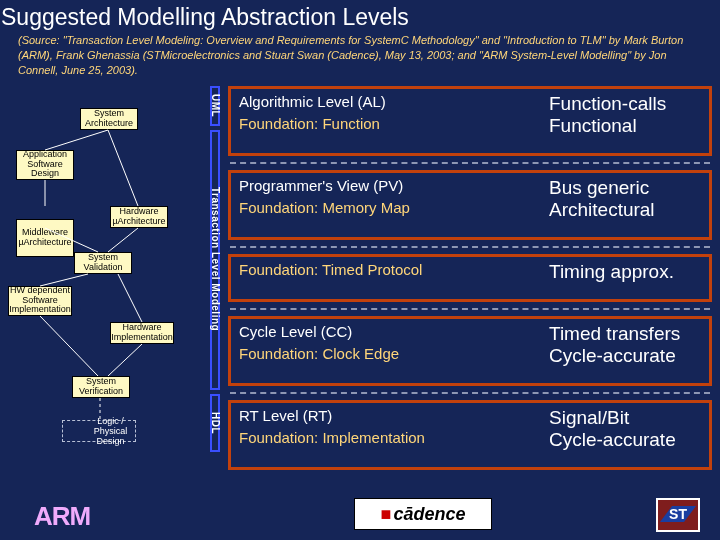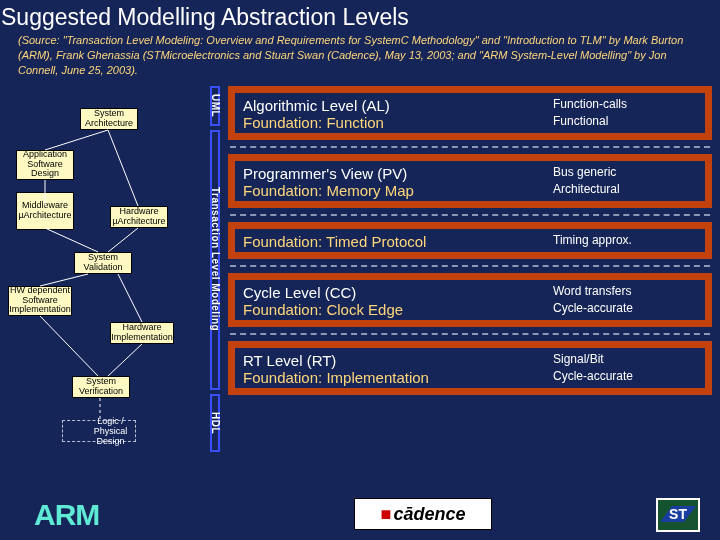--- a/index.html
+++ b/index.html
@@ -49,70 +49,70 @@
     display:flex; align-items:center; justify-content:center;
     letter-spacing:0.5px;
   }
   
   .levels {
     position:absolute; left:228px; top:0; width:484px; height:378px;
     display:flex; flex-direction:column; gap:6px;
     padding-top:2px;
   }
   .level {
-    border:7px solid #c2410c;
-    padding:4px 8px 2px 8px;
+    border:3px solid #c2410c;
+    padding:4px 8px 16px 8px;
     position:relative;
   }
   .level-row { display:flex; }
   .level-row .c1 { flex:0 0 310px; font-size:15px; }
-  .level-row .c2 { flex:1; font-size:12px; }
+  .level-row .c2 { flex:1; font-size:19px; }
   .level-row.head .c1, .level-row.head .c2 { font-weight:normal; }
   .level-row.foundation .c1 { color:#ffd67a; }
   .level-row.foundation .c2 { }
   .sep {
     border-top:2px dashed #8d97b4;
     margin:0 2px;
   }
   
   .logos {
     position:absolute; left:0; bottom:4px; width:720px; height:42px;
   }
   .arm {
     position:absolute; left:34px; bottom:4px;
-    font-size:30px; font-weight:900; color:#5eead4;
+    font-size:26px; font-weight:900; color:#f0abfc;
     letter-spacing:-1px;
   }
   .cadence {
     position:absolute; left:354px; bottom:6px;
     width:138px; height:32px; background:#fff; color:#000;
     display:flex; align-items:center; justify-content:center;
     font-size:18px; font-style:italic; font-weight:600;
     border:1px solid #000;
   }
   .cadence .dot { color:#c00; font-style:normal; margin-right:2px;}
   .st {
     position:absolute; right:20px; bottom:4px; width:44px; height:34px;
-    border:2px solid #fff; background:#14532d;
+    border:2px solid #fff; background:#7f1d1d;
     display:flex; align-items:center; justify-content:center;
   }
   .st svg { display:block; }
 </style>
 </head>
 <body>
 
 <div class="title">Suggested Modelling Abstraction Levels</div>
 <div class="source">(Source: "Transaction Level Modeling: Overview and Requirements for SystemC Methodology" and "Introduction to TLM" by Mark Burton (ARM), Frank Ghenassia (STMicroelectronics and Stuart Swan (Cadence), May 13, 2003; and "ARM System-Level Modelling" by Jon Connell, June 25, 2003).</div>
 
 <div class="main">
 
   <div class="flow">
     <div class="box" style="left:72px; top:24px; width:58px; height:22px">System<br>Architecture</div>
     <div class="box" style="left:8px; top:66px; width:58px; height:30px">Application<br>Software<br>Design</div>
-    <div class="box" style="left:8px; top:108px; width:58px; height:38px">Middleware<br>µArchitecture</div>
+    <div class="box" style="left:8px; top:135px; width:58px; height:38px">Middleware<br>µArchitecture</div>
     <div class="box" style="left:102px; top:122px; width:58px; height:22px">Hardware<br>µArchitecture</div>
     <div class="box" style="left:66px; top:168px; width:58px; height:22px">System<br>Validation</div>
     <div class="box" style="left:0px; top:202px; width:64px; height:30px">HW dependent<br>Software<br>Implementation</div>
     <div class="box" style="left:102px; top:238px; width:64px; height:22px">Hardware<br>Implementation</div>
     <div class="box" style="left:64px; top:292px; width:58px; height:22px">System<br>Verification</div>
     <div class="dashed" style="left:54px; top:336px; width:74px; height:22px; color:#fff; font-size:9px; text-align:center; display:flex;align-items:center;justify-content:center">Logic / Physical<br>Design</div>
 
     <svg style="position:absolute;left:0;top:0" width="200" height="378">
       <g stroke="#fff" stroke-width="1" fill="none">
         <line x1="100" y1="46" x2="37" y2="66"></line>
@@ -170,21 +170,21 @@
     <div class="level">
       <div class="level-row foundation">
           <div class="c1">Foundation: Timed Protocol</div>
           <div class="c2">Timing approx.</div>
         </div>
     </div>
     <div class="sep"></div>
     <div class="level">
       <div class="level-row head">
           <div class="c1">Cycle Level (CC)</div>
-          <div class="c2">Word transfers</div>
+          <div class="c2">Timed transfers</div>
         </div>
       <div class="level-row foundation">
           <div class="c1">Foundation: Clock Edge</div>
           <div class="c2">Cycle-accurate</div>
         </div>
     </div>
     <div class="sep"></div>
     <div class="level">
       <div class="level-row head">
           <div class="c1">RT Level (RT)</div>

